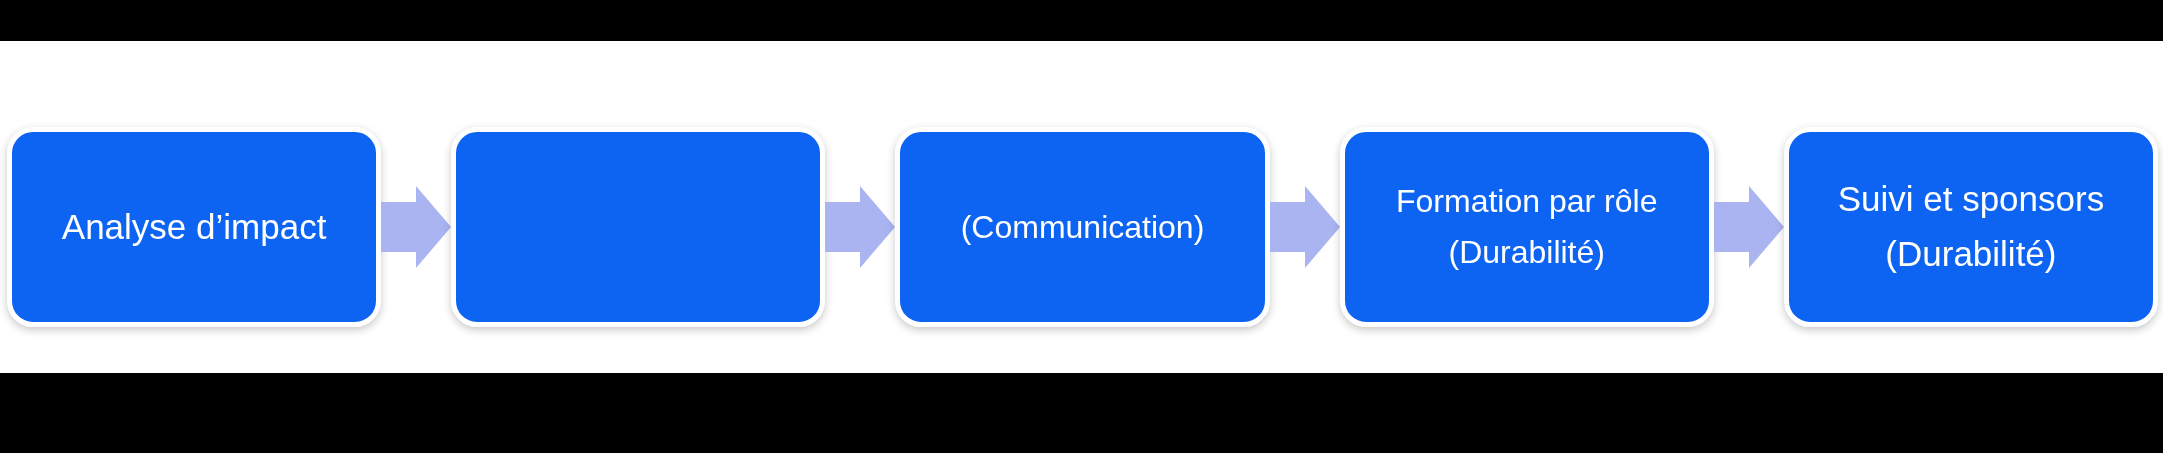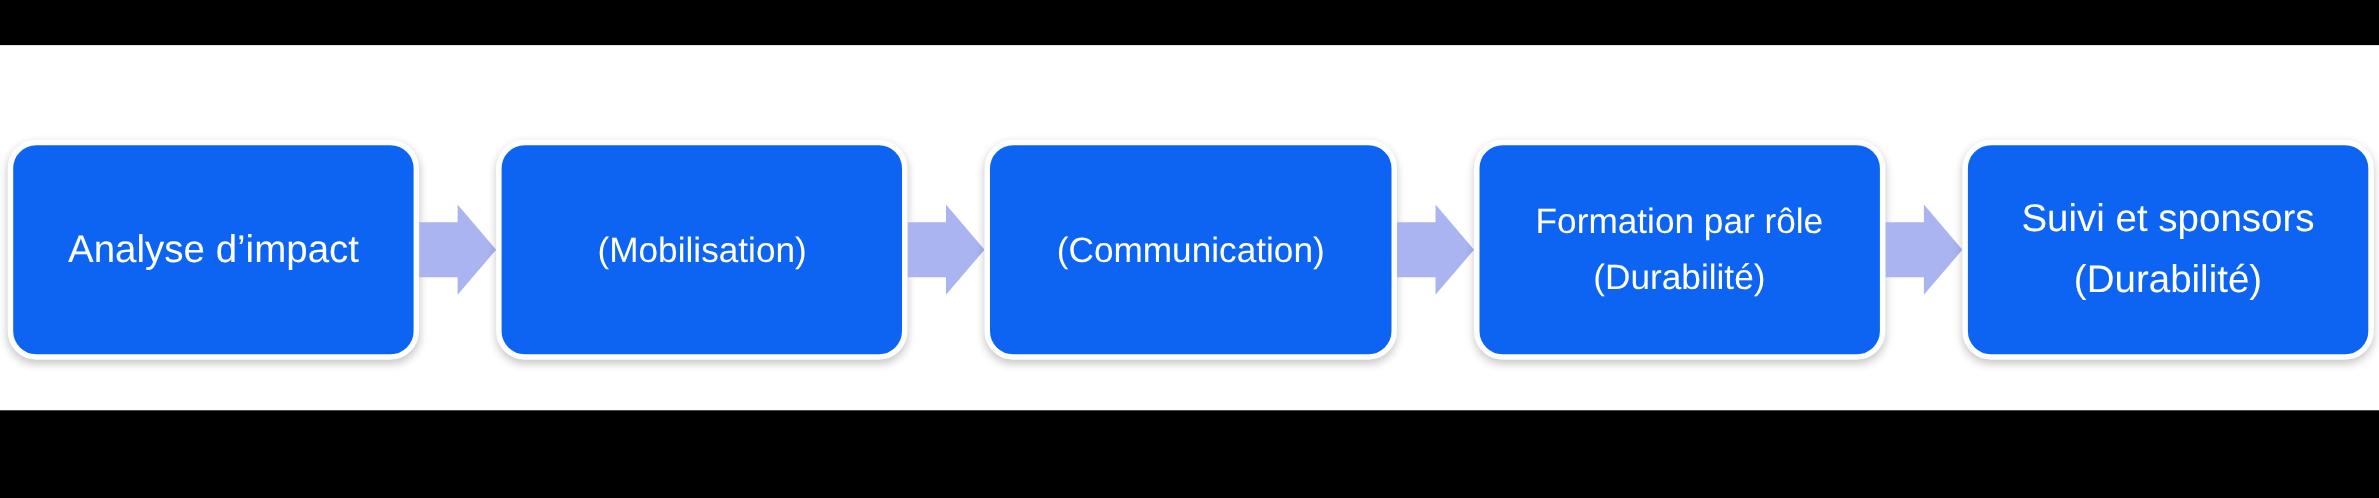--- a/index.html
+++ b/index.html
@@ -91,21 +91,20 @@
 
       <div class="step">
         <div class="step-title">Analyse d’impact</div>
       </div>
 
       <svg class="arrow" viewBox="0 0 70 82" xmlns="http://www.w3.org/2000/svg">
         <polygon points="0,16 35,16 35,0 70,41 35,82 35,66 0,66" fill="var(--arrow-fill, #aab4f0)"></polygon>
       </svg>
 
       <div class="step">
-        <div class="step-subtitle">(Mobilisation)</div>
       </div>
 
       <svg class="arrow" viewBox="0 0 70 82" xmlns="http://www.w3.org/2000/svg">
         <polygon points="0,16 35,16 35,0 70,41 35,82 35,66 0,66" fill="var(--arrow-fill, #aab4f0)"></polygon>
       </svg>
 
       <div class="step">
         <div class="step-subtitle">(Communication)</div>
       </div>
 

